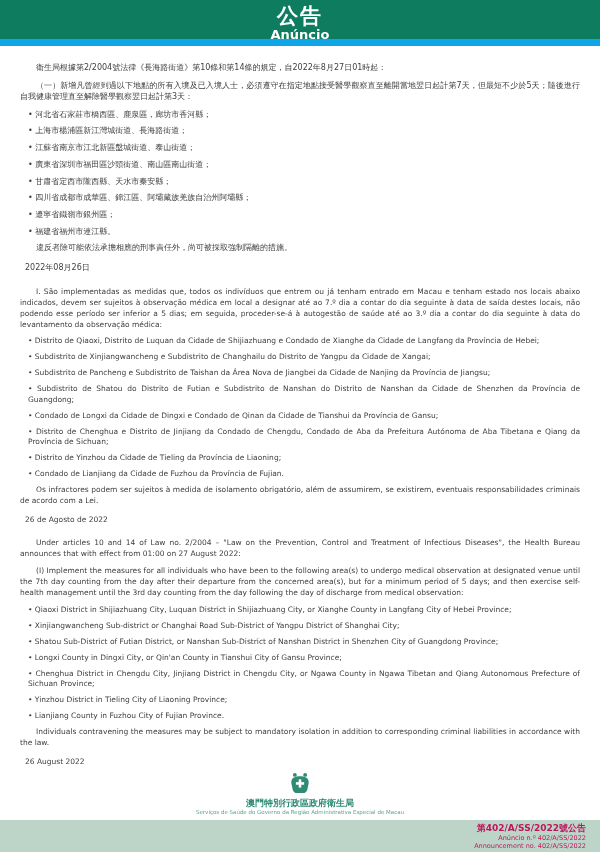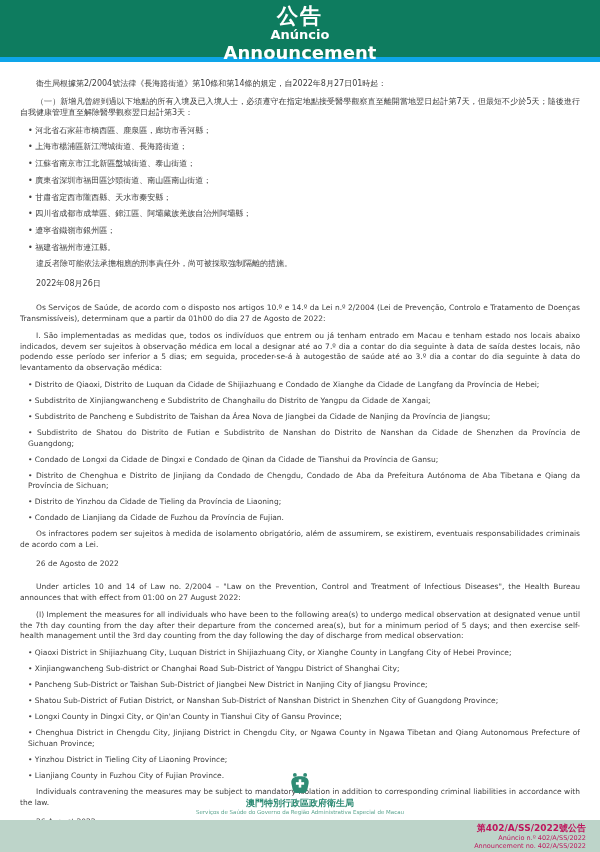--- a/index.html
+++ b/index.html
@@ -11,26 +11,26 @@
   }
   .page {
     position: relative;
     width: 600px;
     height: 852px;
     background: #ffffff;
     overflow: hidden;
   }
   
   .header {
-    height: 62px;
+    height: 46px;
     background: #0e7c5f;
     color: #ffffff;
     text-align: center;
     padding-top: 5px;
-    border-bottom: 5px solid #0ea5e9;
+    border-bottom: 7px solid #0ea5e9;
   }
   .header .t-zh { font-size: 21px; font-weight: bold; letter-spacing: 2px; line-height: 1.1; }
   .header .t-pt { font-size: 13px; font-weight: bold; line-height: 1.15; }
   .header .t-en { font-size: 18px; font-weight: bold; line-height: 1.15; }
 
   
   .content {
     padding: 16px 20px 0 20px;
   }
   .para {
@@ -45,21 +45,21 @@
     font-size: 7.5px;
     line-height: 1.4;
     padding-left: 8px;
     margin-bottom: 5.5px;
     text-align: justify;
   }
   .zh .bullet { font-size: 8px; }
   .bullet::before { content: "• "; }
   .date-line {
     font-size: 7.5px;
-    margin: 8px 0 14px 16px;
+    margin: 8px 0 14px 5px;
   }
   .zh .date-line { font-size: 8px; }
   .section { margin-bottom: 10px; }
 
   
   .org-block {
     position: absolute;
     left: 0;
     right: 0;
     bottom: 36px;
@@ -106,40 +106,38 @@
       <div class="bullet">廣東省深圳市福田區沙頭街道、南山區南山街道；</div>
       <div class="bullet">甘肅省定西市隴西縣、天水市秦安縣；</div>
       <div class="bullet">四川省成都市成華區、錦江區、阿壩藏族羌族自治州阿壩縣；</div>
       <div class="bullet">遼寧省鐵嶺市銀州區；</div>
       <div class="bullet">福建省福州市連江縣。</div>
       <p class="para">違反者除可能依法承擔相應的刑事責任外，尚可被採取強制隔離的措施。</p>
       <div class="date-line">2022年08月26日</div>
     </div>
 
     <div class="section">
-      <p class="para">Os Serviços de Saúde, de acordo com o disposto nos artigos 10.º e 14.º da Lei n.º 2/2004 (Lei de Prevenção, Controlo e Tratamento de Doenças Transmissíveis), determinam que a partir da 01h00 do dia 27 de Agosto de 2022:</p>
       <p class="para">I. São implementadas as medidas que, todos os indivíduos que entrem ou já tenham entrado em Macau e tenham estado nos locais abaixo indicados, devem ser sujeitos à observação médica em local a designar até ao 7.º dia a contar do dia seguinte à data de saída destes locais, não podendo esse período ser inferior a 5 dias; em seguida, proceder-se-á à autogestão de saúde até ao 3.º dia a contar do dia seguinte à data do levantamento da observação médica:</p>
       <div class="bullet">Distrito de Qiaoxi, Distrito de Luquan da Cidade de Shijiazhuang e Condado de Xianghe da Cidade de Langfang da Província de Hebei;</div>
       <div class="bullet">Subdistrito de Xinjiangwancheng e Subdistrito de Changhailu do Distrito de Yangpu da Cidade de Xangai;</div>
       <div class="bullet">Subdistrito de Pancheng e Subdistrito de Taishan da Área Nova de Jiangbei da Cidade de Nanjing da Província de Jiangsu;</div>
       <div class="bullet">Subdistrito de Shatou do Distrito de Futian e Subdistrito de Nanshan do Distrito de Nanshan da Cidade de Shenzhen da Província de Guangdong;</div>
       <div class="bullet">Condado de Longxi da Cidade de Dingxi e Condado de Qinan da Cidade de Tianshui da Província de Gansu;</div>
       <div class="bullet">Distrito de Chenghua e Distrito de Jinjiang da Condado de Chengdu, Condado de Aba da Prefeitura Autónoma de Aba Tibetana e Qiang da Província de Sichuan;</div>
       <div class="bullet">Distrito de Yinzhou da Cidade de Tieling da Província de Liaoning;</div>
       <div class="bullet">Condado de Lianjiang da Cidade de Fuzhou da Província de Fujian.</div>
       <p class="para">Os infractores podem ser sujeitos à medida de isolamento obrigatório, além de assumirem, se existirem, eventuais responsabilidades criminais de acordo com a Lei.</p>
       <div class="date-line">26 de Agosto de 2022</div>
     </div>
 
     <div class="section">
       <p class="para">Under articles 10 and 14 of Law no. 2/2004 – "Law on the Prevention, Control and Treatment of Infectious Diseases", the Health Bureau announces that with effect from 01:00 on 27 August 2022:</p>
       <p class="para">(I) Implement the measures for all individuals who have been to the following area(s) to undergo medical observation at designated venue until the 7th day counting from the day after their departure from the concerned area(s), but for a minimum period of 5 days; and then exercise self-health management until the 3rd day counting from the day following the day of discharge from medical observation:</p>
       <div class="bullet">Qiaoxi District in Shijiazhuang City, Luquan District in Shijiazhuang City, or Xianghe County in Langfang City of Hebei Province;</div>
       <div class="bullet">Xinjiangwancheng Sub-district or Changhai Road Sub-District of Yangpu District of Shanghai City;</div>
-      <div class="bullet">Pancheng Sub-District or Taishan Sub-District of Jiangbei New District in Nanjing City of Jiangsu Province;</div>
       <div class="bullet">Shatou Sub-District of Futian District, or Nanshan Sub-District of Nanshan District in Shenzhen City of Guangdong Province;</div>
       <div class="bullet">Longxi County in Dingxi City, or Qin'an County in Tianshui City of Gansu Province;</div>
       <div class="bullet">Chenghua District in Chengdu City, Jinjiang District in Chengdu City, or Ngawa County in Ngawa Tibetan and Qiang Autonomous Prefecture of Sichuan Province;</div>
       <div class="bullet">Yinzhou District in Tieling City of Liaoning Province;</div>
       <div class="bullet">Lianjiang County in Fuzhou City of Fujian Province.</div>
       <p class="para">Individuals contravening the measures may be subject to mandatory isolation in addition to corresponding criminal liabilities in accordance with the law.</p>
       <div class="date-line">26 August 2022</div>
     </div>
 
   </div>

